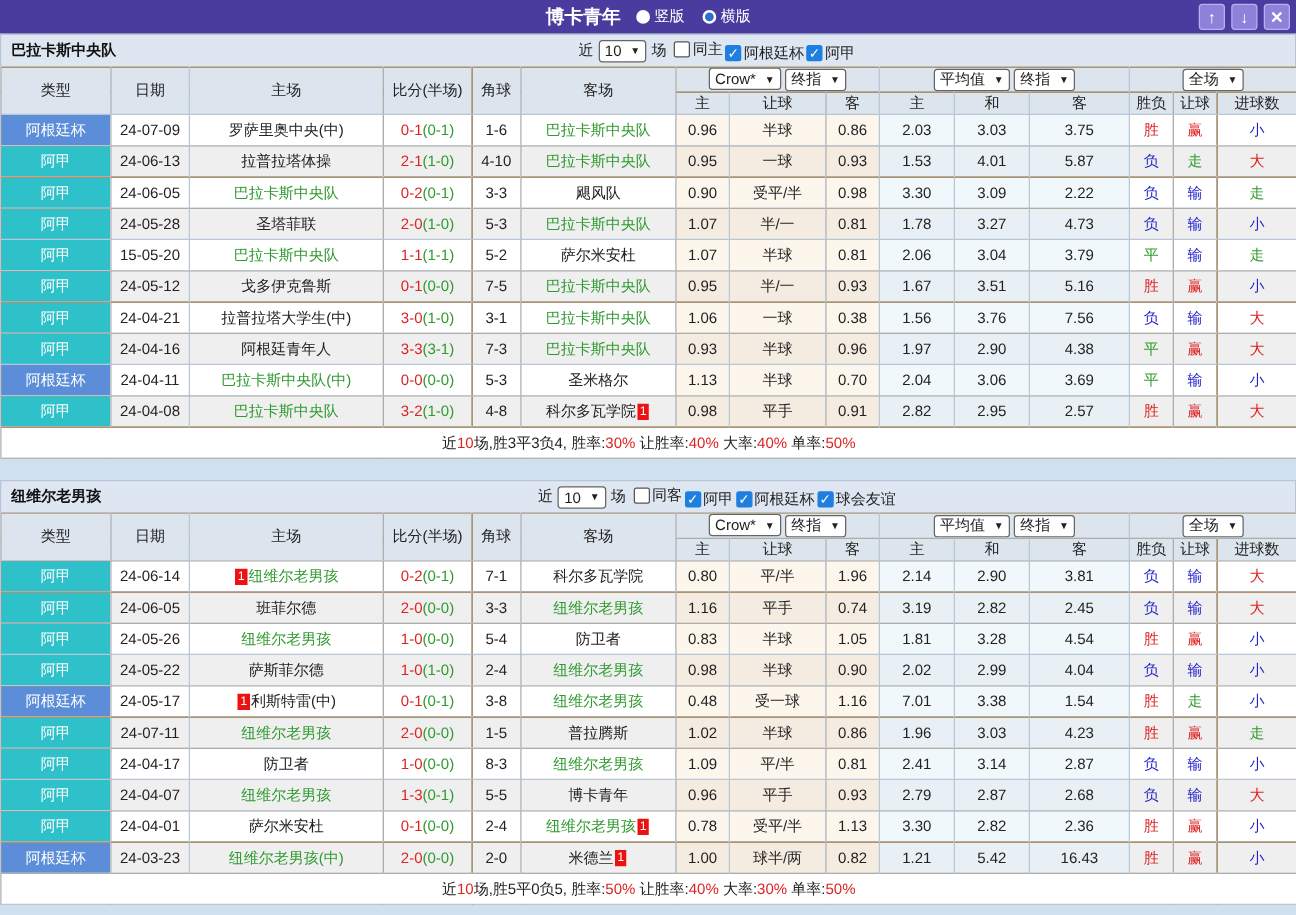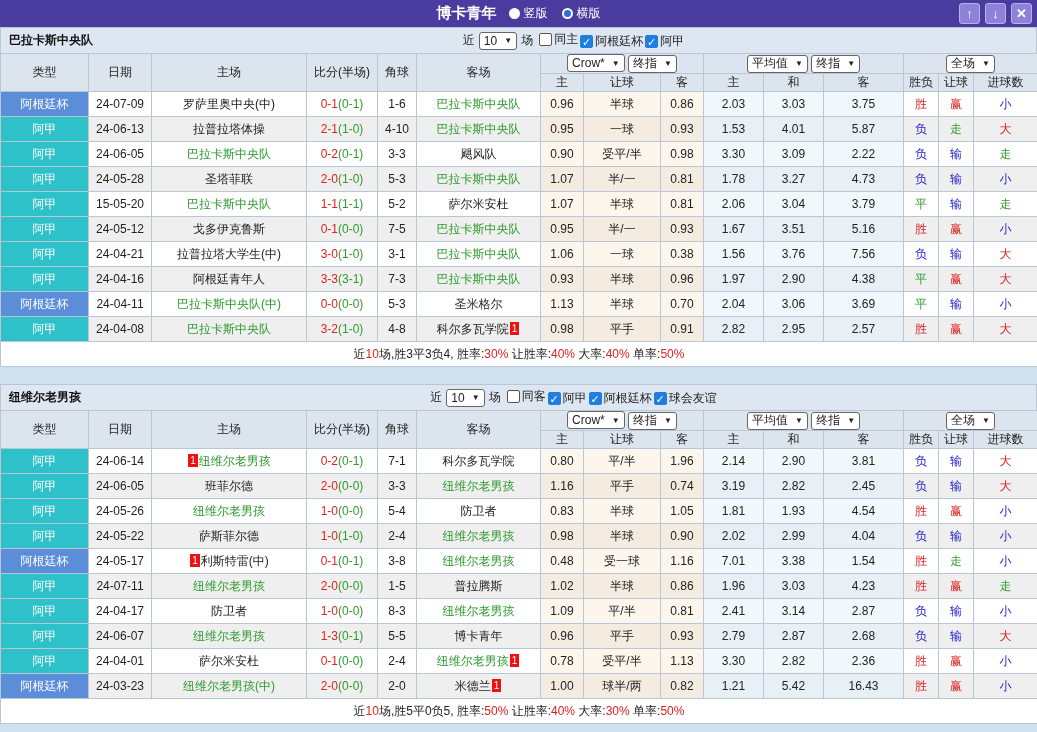--- a/index.html
+++ b/index.html
@@ -480,21 +480,21 @@
           <td class="typec" style="background: rgb(47, 193, 201);">阿甲</td>
           <td>24-05-26</td>
           <td><span class="team-green">纽维尔老男孩</span></td>
           <td><span class="score-main">1-0</span><span class="score-half">(0-0)</span></td>
           <td>5-4</td>
           <td><span>防卫者</span></td>
           <td class="odds">0.83</td>
           <td class="odds">半球</td>
           <td class="odds">1.05</td>
           <td class="avg">1.81</td>
-          <td class="avg">1.93</td>
+          <td class="avg">3.28</td>
           <td class="avg">4.54</td>
           <td style="color: rgb(221, 34, 34);">胜</td>
           <td style="color: rgb(221, 34, 34);">赢</td>
           <td style="color: rgb(34, 34, 204);">小</td>
         </tr>
         <tr class="even">
           <td class="typec" style="background: rgb(47, 193, 201);">阿甲</td>
           <td>24-05-22</td>
           <td><span>萨斯菲尔德</span></td>
           <td><span class="score-main">1-0</span><span class="score-half">(1-0)</span></td>
@@ -556,21 +556,21 @@
           <td class="odds">0.81</td>
           <td class="avg">2.41</td>
           <td class="avg">3.14</td>
           <td class="avg">2.87</td>
           <td style="color: rgb(34, 34, 204);">负</td>
           <td style="color: rgb(34, 34, 204);">输</td>
           <td style="color: rgb(34, 34, 204);">小</td>
         </tr>
         <tr class="even">
           <td class="typec" style="background: rgb(47, 193, 201);">阿甲</td>
-          <td>24-06-07</td>
+          <td>24-04-07</td>
           <td><span class="team-green">纽维尔老男孩</span></td>
           <td><span class="score-main">1-3</span><span class="score-half">(0-1)</span></td>
           <td>5-5</td>
           <td><span>博卡青年</span></td>
           <td class="odds">0.96</td>
           <td class="odds">平手</td>
           <td class="odds">0.93</td>
           <td class="avg">2.79</td>
           <td class="avg">2.87</td>
           <td class="avg">2.68</td>

